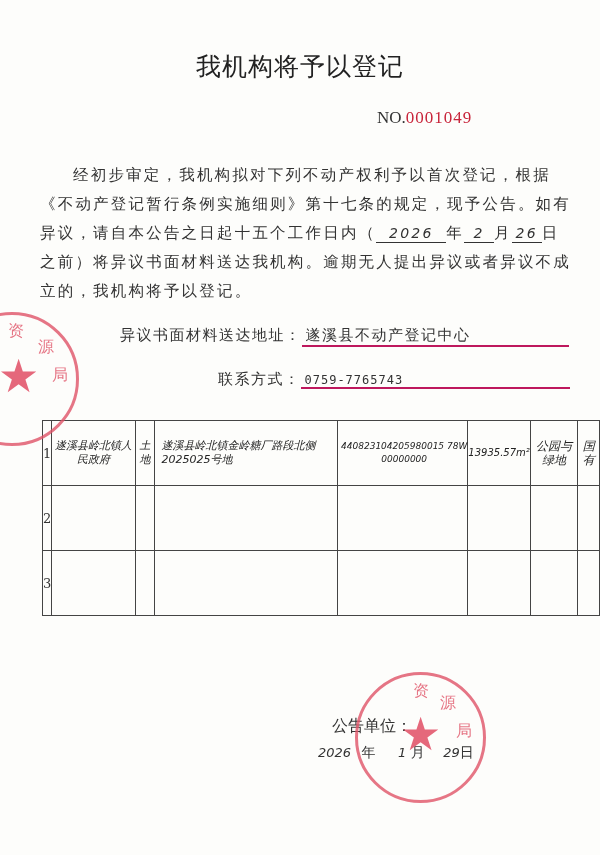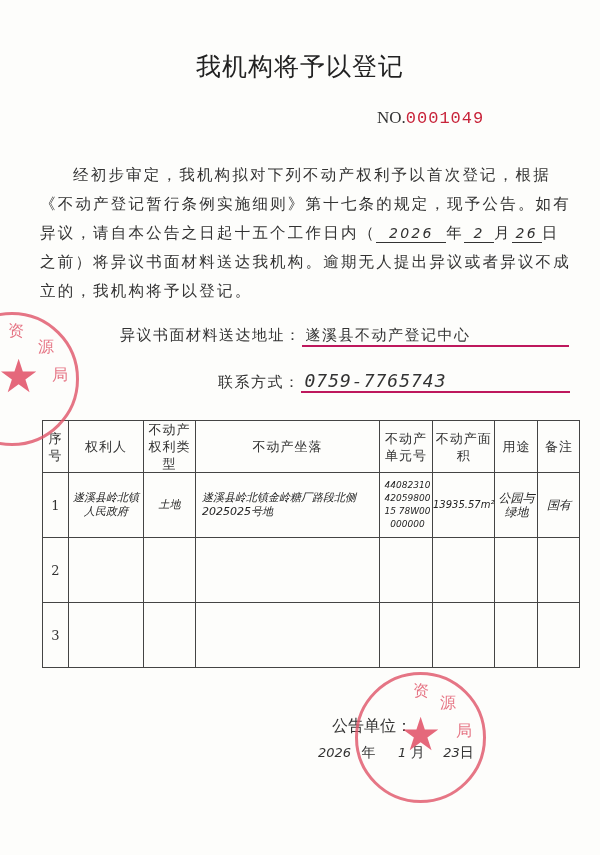--- a/index.html
+++ b/index.html
@@ -1,26 +1,26 @@
 <!DOCTYPE html>
 <html><head>
 <meta charset="utf-8">
 <style>
   html,body{margin:0;padding:0;}
   body{width:600px;height:855px;background:#fdfdfb;position:relative;overflow:hidden;font-family:"DejaVu Serif",serif;color:#2a2a2a;}
   .title{position:absolute;top:50px;left:0;width:600px;text-align:center;font-family:"DejaVu Sans",sans-serif;font-size:25px;letter-spacing:1px;color:#222;}
   .docno{position:absolute;top:108px;left:377px;font-size:17px;color:#333;font-family:"Liberation Serif",serif;}
-  .docno .num{color:#c8243a;font-family:Liberation Mono, monospace;font-size:17px;letter-spacing:1px;}
+  .docno .num{color:#c8243a;font-family:Liberation Serif, serif;font-size:17px;letter-spacing:1px;}
   .para{position:absolute;top:146px;left:40px;width:535px;font-size:15.5px;line-height:29px;letter-spacing:2.2px;text-indent:33px;color:#333;margin-top:15px;}
   .hand{font-family:"DejaVu Sans",sans-serif;font-style:italic;font-size:14px;display:inline-block;border-bottom:1px solid #333;text-align:center;text-indent:0;line-height:17px;}
   .addr{position:absolute;top:326px;left:120px;font-size:15px;letter-spacing:1.5px;color:#333;}
   .addr .val,.contact .val{display:inline-block;border-bottom:2px solid #be185d;padding-left:4px;}
   .addr .val{width:263px;}
   .contact{position:absolute;top:370px;left:218px;font-size:15px;letter-spacing:1.5px;color:#333;}
-  .contact .val{width:265px;font-family:"DejaVu Sans Mono",monospace;font-size:18px;letter-spacing:1px;font-style:italic;}
+  .contact .val{width:265px;font-family:"DejaVu Sans Mono",monospace;font-size:12px;letter-spacing:1px;}
   table{position:absolute;top:420px;left:42px;border-collapse:collapse;font-size:13px;color:#333;}
   td,th{border:1px solid #444;font-weight:normal;text-align:center;padding:0;}
   th{height:50px;line-height:17px;letter-spacing:1px;}
   .r1 td{height:64px;text-align:center;}
   .r2 td,.r3 td{height:64px;}
   .hw{font-family:"DejaVu Sans",sans-serif;font-style:italic;font-size:11px;line-height:14px;color:#222;}
   .hwsmall{font-size:9px;line-height:13px;text-align:left;padding-left:3px;word-break:break-all;}
   .sign{position:absolute;top:716px;left:332px;font-size:16px;color:#333;}
   .date{position:absolute;top:744px;left:318px;font-size:14px;color:#333;}
   .date .h{font-family:"DejaVu Sans",sans-serif;font-style:italic;font-size:13px;}
@@ -42,30 +42,20 @@
 <div class="addr">
   <span>异议书面材料送达地址：</span><span class="val">遂溪县不动产登记中心</span>
 </div>
 
 <div class="contact">
   <span>联系方式：</span><span class="val">0759-7765743</span>
 </div>
 
 <table>
   <tbody>
-      <tr>
-    <th style="width:25px">序号</th>
-    <th style="width:74px">权利人</th>
-    <th style="width:51px">不动产权利类型</th>
-    <th style="width:183px">不动产坐落</th>
-    <th style="width:52px">不动产单元号</th>
-    <th style="width:54px">不动产面积</th>
-    <th style="width:42px">用途</th>
-    <th style="width:41px">备注</th>
-  </tr>
   <tr class="r1">
     <td>1</td>
     <td class="hw">遂溪县岭北镇人民政府</td>
     <td class="hw">土地</td>
     <td class="hw" style="text-align:left;padding-left:6px;">遂溪县岭北镇金岭糖厂路段北侧2025025号地</td>
     <td class="hw hwsmall">440823104205980015 78W00000000</td>
     <td class="hw" style="font-size:10px">13935.57m²</td>
     <td class="hw" style="font-size:12px">公园与绿地</td>
     <td class="hw" style="font-size:12px">国有</td>
   </tr>
@@ -91,21 +81,21 @@
   </tr>
 </tbody>
   </table>
 
 <div class="sign">公告单位：</div>
 <div class="date">
   <span class="h">2026</span>
   <span style="margin-left:6px">年</span>
   <span class="h" style="margin-left:18px">1</span>
   <span>月</span>
-  <span class="h" style="margin-left:14px">23</span><span>日</span>
+  <span class="h" style="margin-left:14px">29</span><span>日</span>
 </div>
 
 <div class="seal" style="left:-55px;top:312px;width:128px;height:128px;">
   <span class="star" style="left:50px;top:38px;">★</span>
   <span class="ch" style="left:60px;top:6px;">资</span>
   <span class="ch" style="left:90px;top:22px;">源</span>
   <span class="ch" style="left:104px;top:50px;">局</span>
 </div>
 
 <div class="seal" style="left:355px;top:672px;width:125px;height:125px;">

